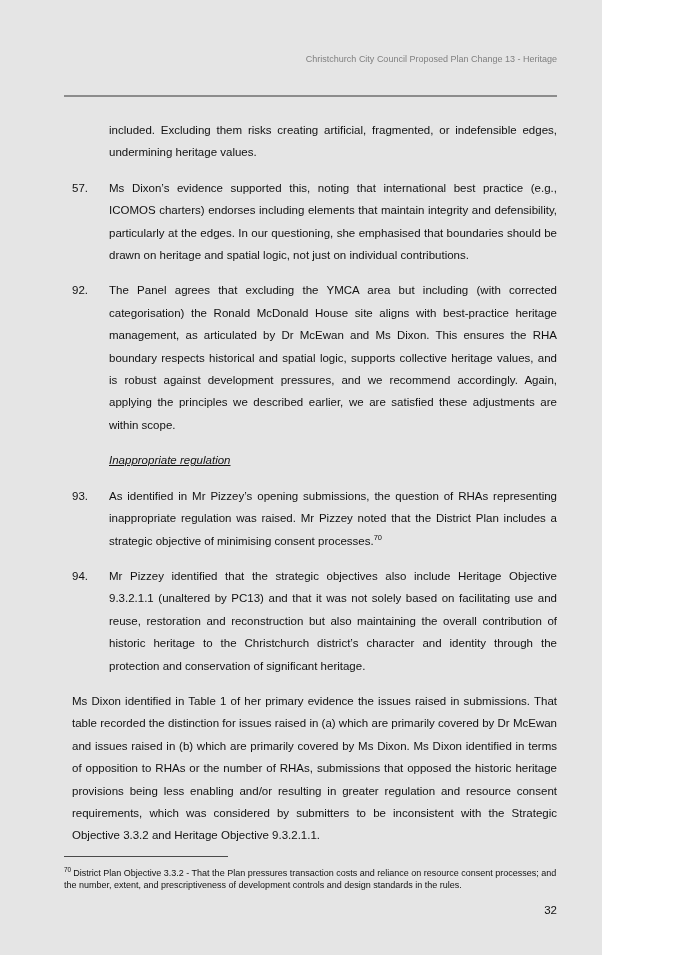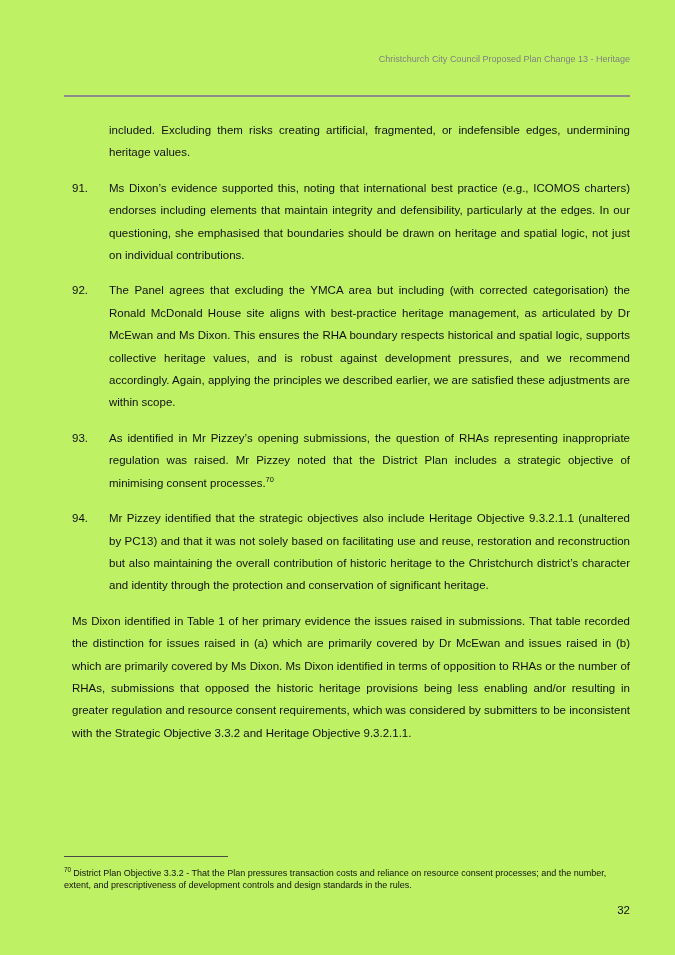--- a/index.html
+++ b/index.html
@@ -2,23 +2,23 @@
 <html><head>
 <meta charset="utf-8">
 <style>
   html, body {
     margin: 0;
     padding: 0;
     background: #ffffff;
   }
   .page {
     position: relative;
-    width: 675px;
+    width: 602px;
     height: 955px;
-    background: #bef264;
+    background: #e5e5e5;
     font-family: "Liberation Sans", "DejaVu Sans", sans-serif;
     color: #111111;
     overflow: hidden;
   }
   
   .header {
     position: absolute;
     top: 55px;
     left: 64px;
     right: 45px;
@@ -113,29 +113,30 @@
   <div class="header">
     <div class="hline1">Christchurch City Council Proposed Plan Change 13 - Heritage</div>
   </div>
   <div class="header-rule"></div>
 
   <div class="content">
 
     <div class="cont-para">included. Excluding them risks creating artificial, fragmented, or indefensible edges, undermining heritage values.</div>
 
     <div class="para">
-      <div class="para-num">91.</div>
+      <div class="para-num">57.</div>
       <div class="para-text">Ms Dixon’s evidence supported this, noting that international best practice (e.g., ICOMOS charters) endorses including elements that maintain integrity and defensibility, particularly at the edges. In our questioning, she emphasised that boundaries should be drawn on heritage and spatial logic, not just on individual contributions.</div>
     </div>
 
     <div class="para">
       <div class="para-num">92.</div>
       <div class="para-text">The Panel agrees that excluding the YMCA area but including (with corrected categorisation) the Ronald McDonald House site aligns with best-practice heritage management, as articulated by Dr McEwan and Ms Dixon. This ensures the RHA boundary respects historical and spatial logic, supports collective heritage values, and is robust against development pressures, and we recommend accordingly. Again, applying the principles we described earlier, we are satisfied these adjustments are within scope.</div>
     </div>
 
+    <div class="section-heading">Inappropriate regulation</div>
 
     <div class="para">
       <div class="para-num">93.</div>
       <div class="para-text"><span>As identified in Mr Pizzey’s opening submissions, the question of RHAs representing inappropriate regulation was raised.  Mr Pizzey noted that the District Plan includes a strategic objective of minimising consent processes.</span><sup class="fn-ref">70</sup></div>
     </div>
 
     <div class="para">
       <div class="para-num">94.</div>
       <div class="para-text">Mr Pizzey identified that the strategic objectives also include Heritage Objective 9.3.2.1.1 (unaltered by PC13) and that it was not solely based on facilitating use and reuse, restoration and reconstruction but also maintaining the overall contribution of historic heritage to the Christchurch district’s character and identity through the protection and conservation of significant heritage.</div>
     </div>

